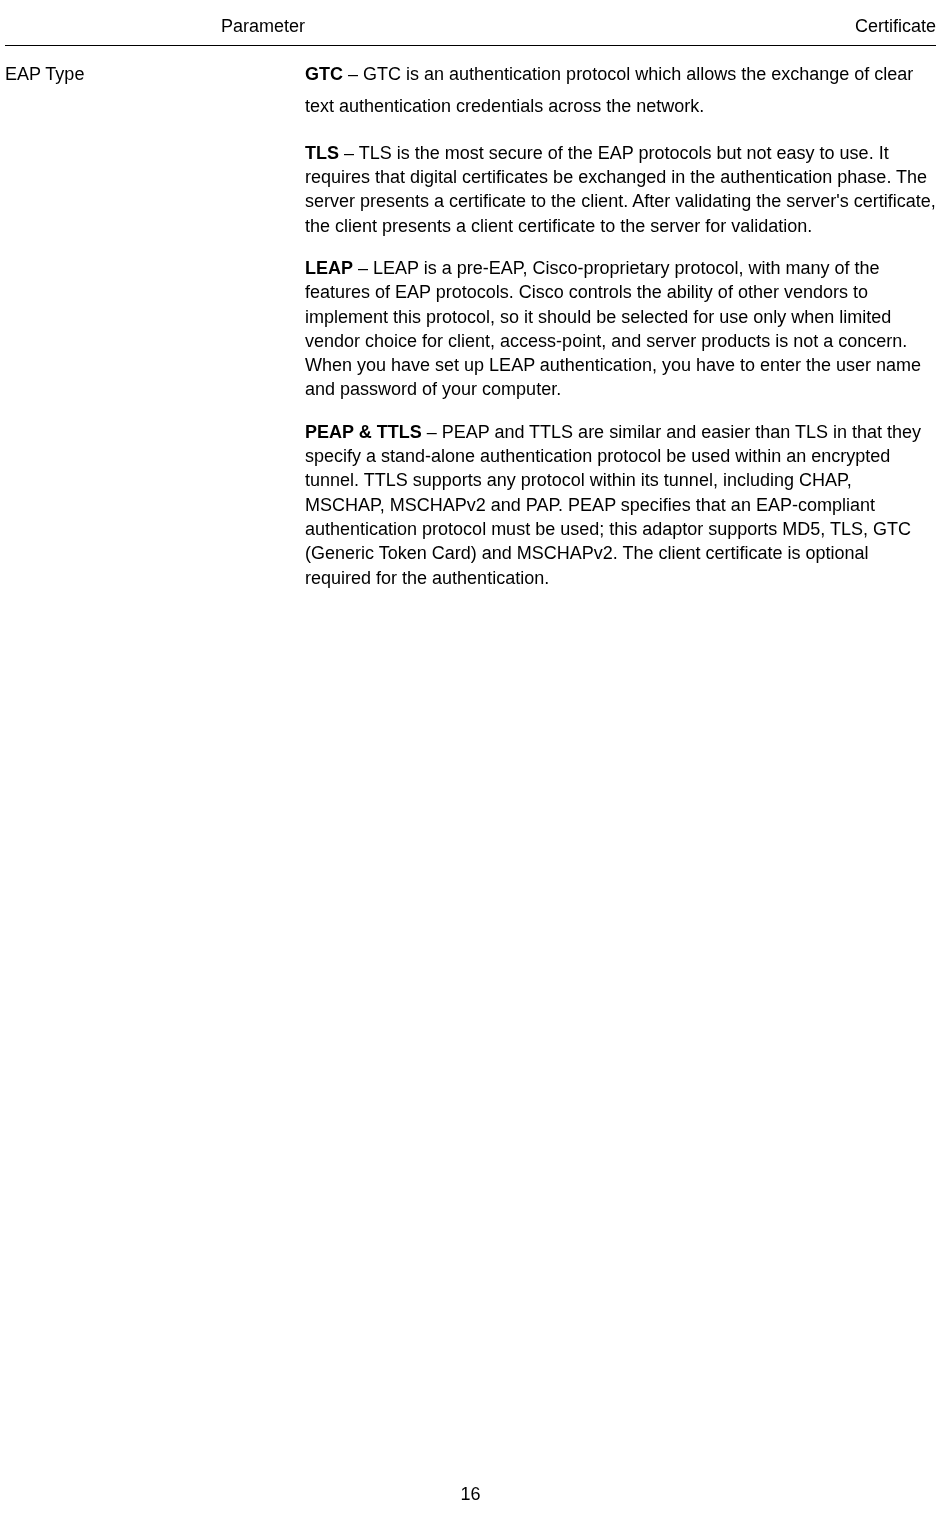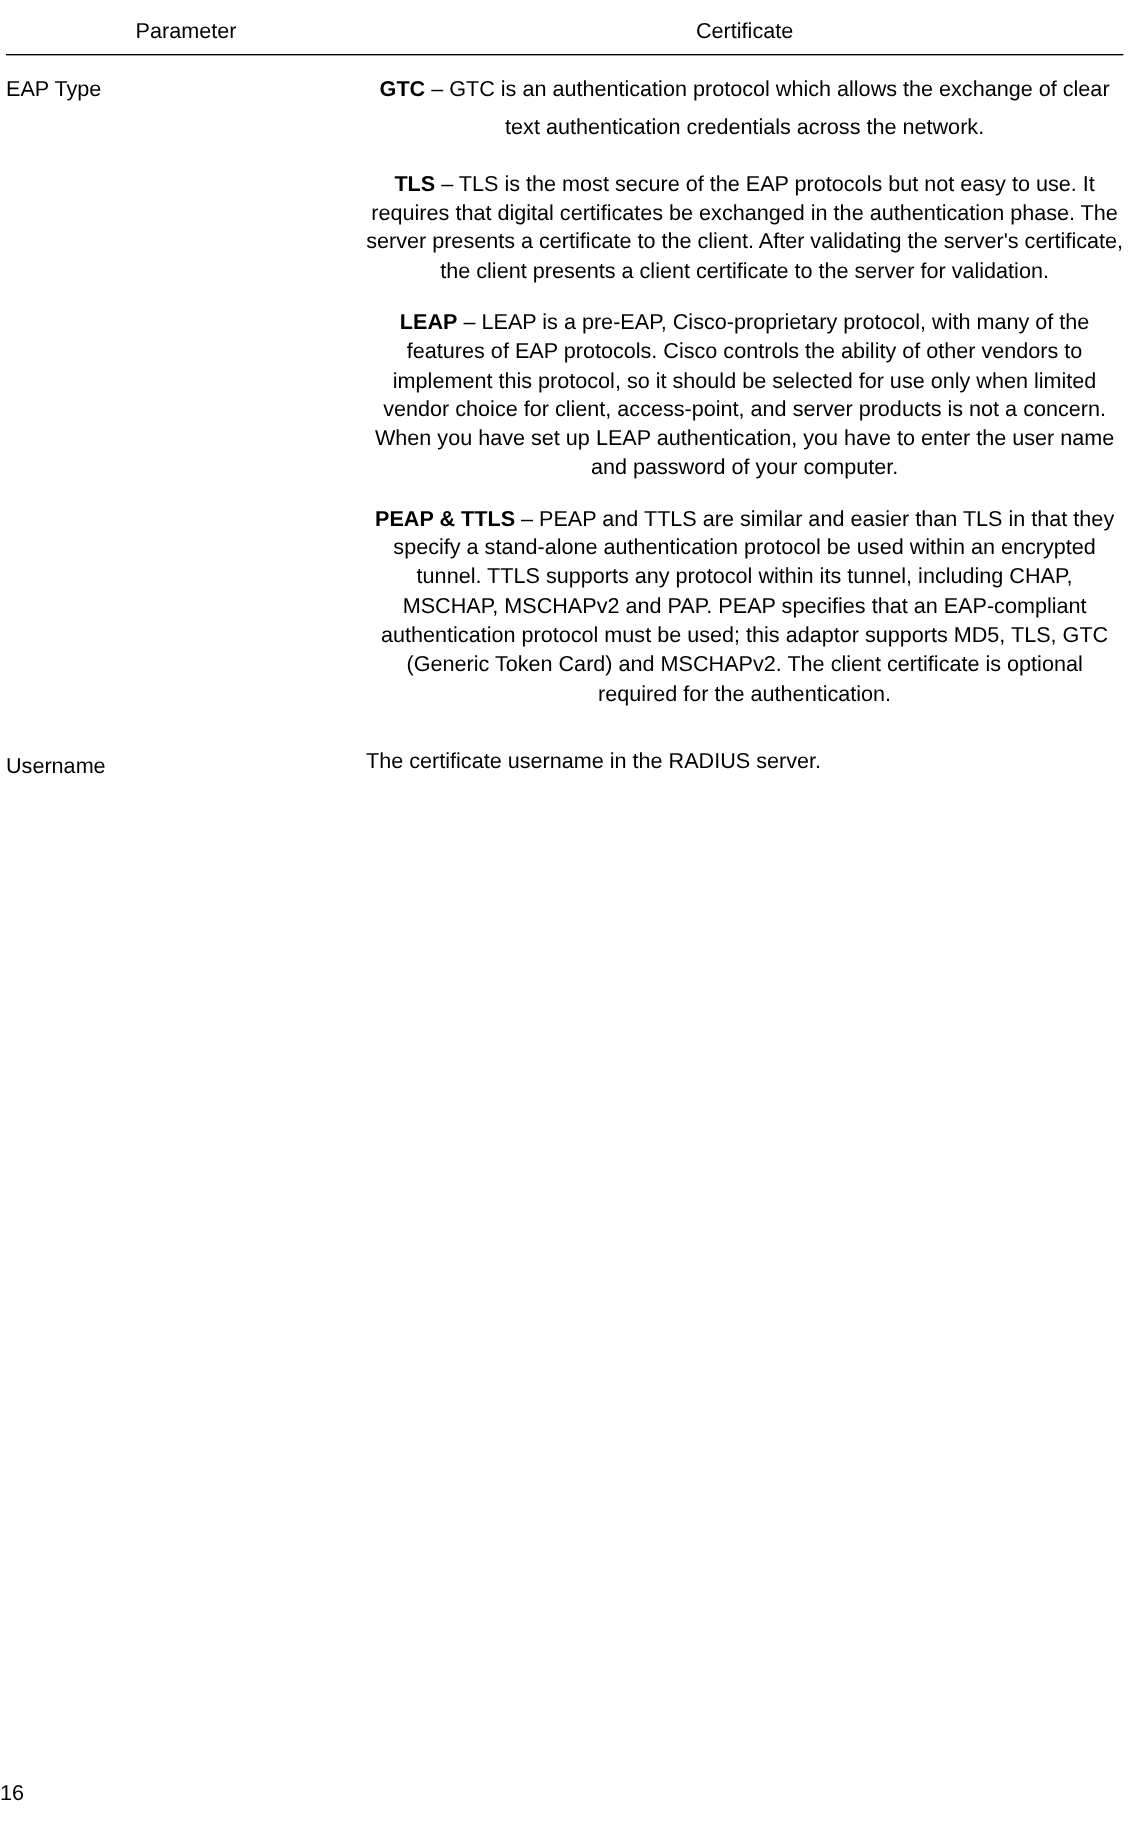--- a/index.html
+++ b/index.html
@@ -18,21 +18,21 @@
       position: relative;
     }
     table {
       width: 100%;
       border-collapse: collapse;
     }
     thead tr {
       border-bottom: 1px solid #000;
     }
     th {
-      text-align: center;
+      text-align: right;
       font-weight: normal;
       padding: 6px 0 8px 0;
       vertical-align: top;
     }
     th.col-param {
       width: 300px;
     }
     tbody tr.last td {
       border-bottom: 1px solid #000;
     }
@@ -43,36 +43,36 @@
     }
     td.desc {
       line-height: 1.35;
     }
     td.label {
       line-height: 1.8;
     }
     .para {
       margin-bottom: 18px;
       line-height: 1.35;
-      text-align: center;
     }
     .para:last-child {
       margin-bottom: 0;
     }
     .spaced {
       line-height: 1.8;
     }
     .bold {
       font-weight: bold;
     }
     .page-number {
       position: absolute;
       bottom: 20px;
       left: 0;
       right: 0;
+      text-align: center;
       font-size: 18px;
     }
   </style>
 </head>
 <body>
 
 <table>
   <thead>
     <tr>
       <th class="col-param">Parameter</th>
@@ -82,20 +82,16 @@
   <tbody>
     <tr>
       <td class="label">EAP Type</td>
       <td class="desc">
         <div class="para spaced"><span class="bold">GTC</span><span> – GTC is an authentication protocol which allows the exchange of clear text authentication credentials across the network.</span></div>
         <div class="para"><span class="bold">TLS</span><span> – TLS is the most secure of the EAP protocols but not easy to use. It requires that digital certificates be exchanged in the authentication phase. The server presents a certificate to the client. After validating the server's certificate, the client presents a client certificate to the server for validation.</span></div>
         <div class="para"><span class="bold">LEAP</span><span> – LEAP is a pre-EAP, Cisco-proprietary protocol, with many of the features of EAP protocols. Cisco controls the ability of other vendors to implement this protocol, so it should be selected for use only when limited vendor choice for client, access-point, and server products is not a concern. When you have set up LEAP authentication, you have to enter the user name and password of your computer.</span></div>
         <div class="para"><span class="bold">PEAP &amp; TTLS</span><span> – PEAP and TTLS are similar and easier than TLS in that they specify a stand-alone authentication protocol be used within an encrypted tunnel. TTLS supports any protocol within its tunnel, including CHAP, MSCHAP, MSCHAPv2 and PAP. PEAP specifies that an EAP-compliant authentication protocol must be used; this adaptor supports MD5, TLS, GTC (Generic Token Card) and MSCHAPv2. The client certificate is optional required for the authentication.</span></div>
       </td>
     </tr>
-    <tr>
-      <td class="label">Username</td>
-      <td class="desc spaced">The certificate username in the RADIUS server.</td>
-    </tr>
   </tbody>
 </table>
 
 <div class="page-number">16</div>
 
 </body></html>

